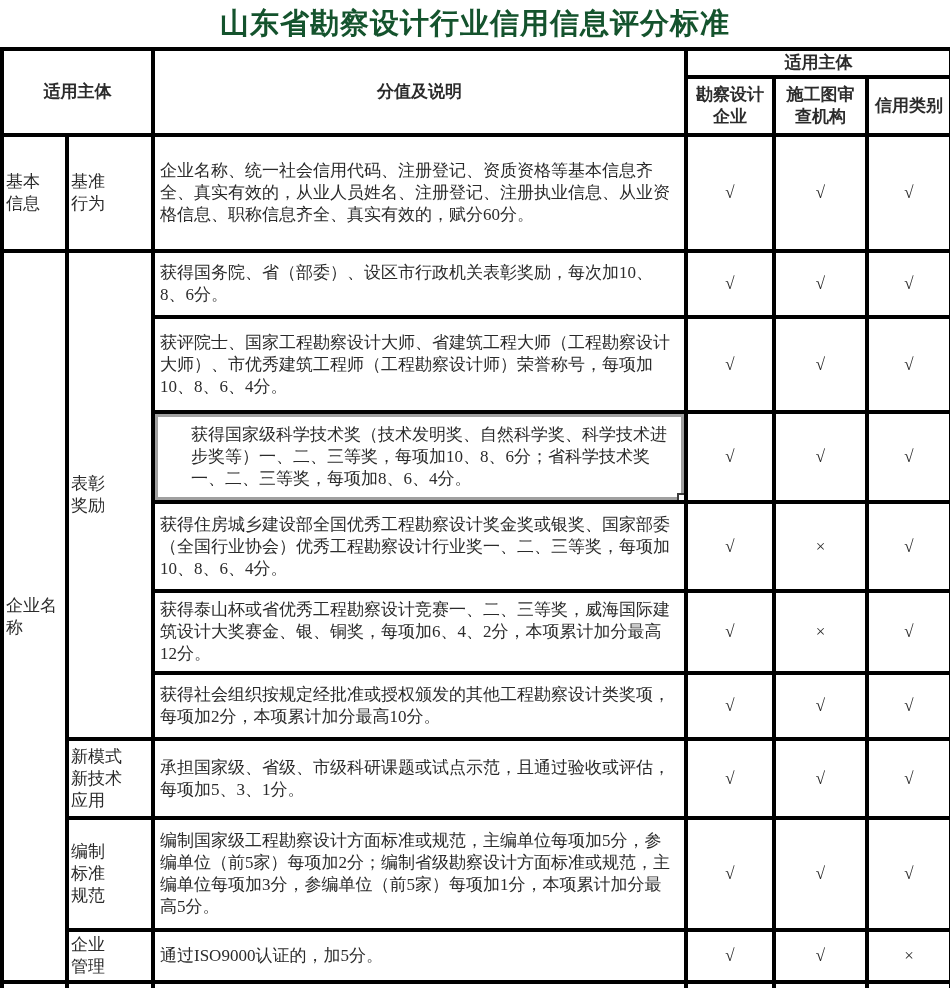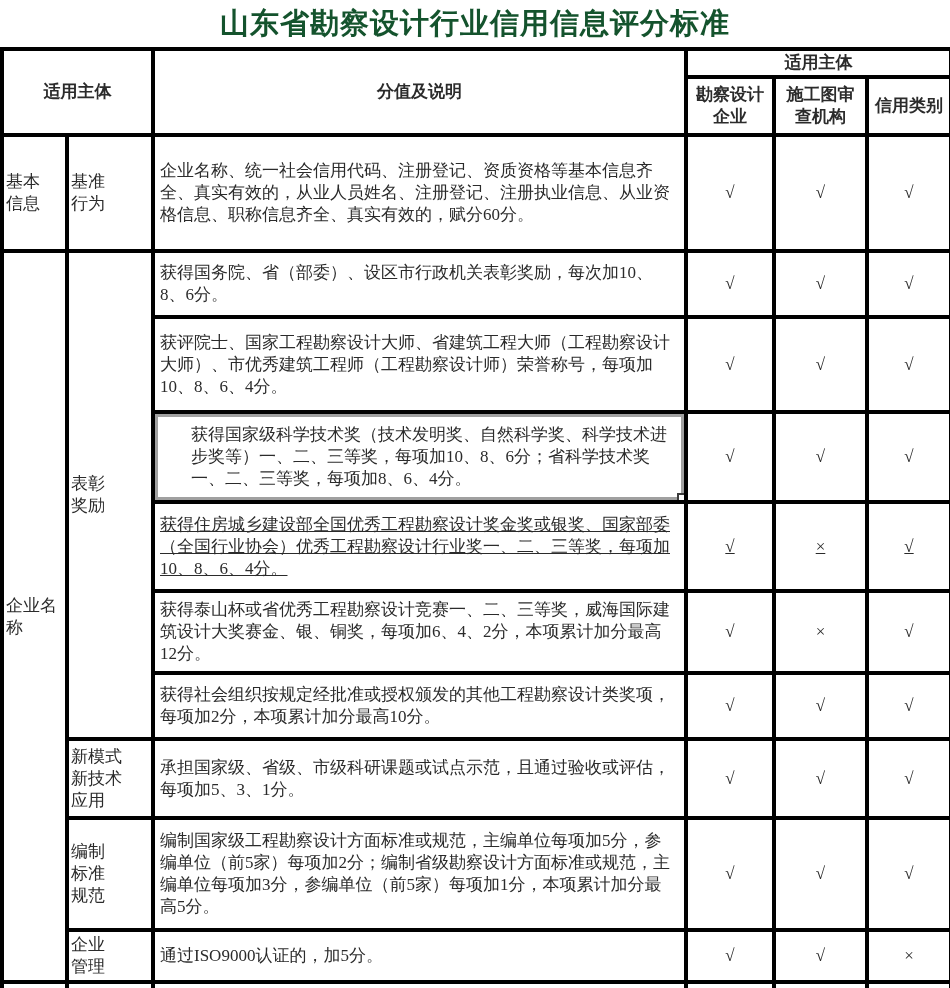--- a/index.html
+++ b/index.html
@@ -61,21 +61,21 @@
     text-align: center;
     color: #3a3a3a;
     font-size: 17px;
   }
   tr.h1  { height: 28px; }
   tr.h2  { height: 58px; }
   tr.r1  { height: 116px; }
   tr.r2  { height: 66px; }
   tr.r3  { height: 95px; }
   tr.r4  { height: 90px; }
-  tr.r5  { height: 89px; text-decoration: underline; }
+  tr.r5  { height: 89px; }
   tr.r6  { height: 82px; }
   tr.r7  { height: 66px; }
   tr.r8  { height: 79px; }
   tr.r9  { height: 112px; padding-left: 42px; }
   tr.r10 { height: 51px; }
   tr.r11 { height: 24px; }
   td.selected { position: relative; padding-left: 36px; }
   td.selected::after {
     content: "";
     position: absolute;

